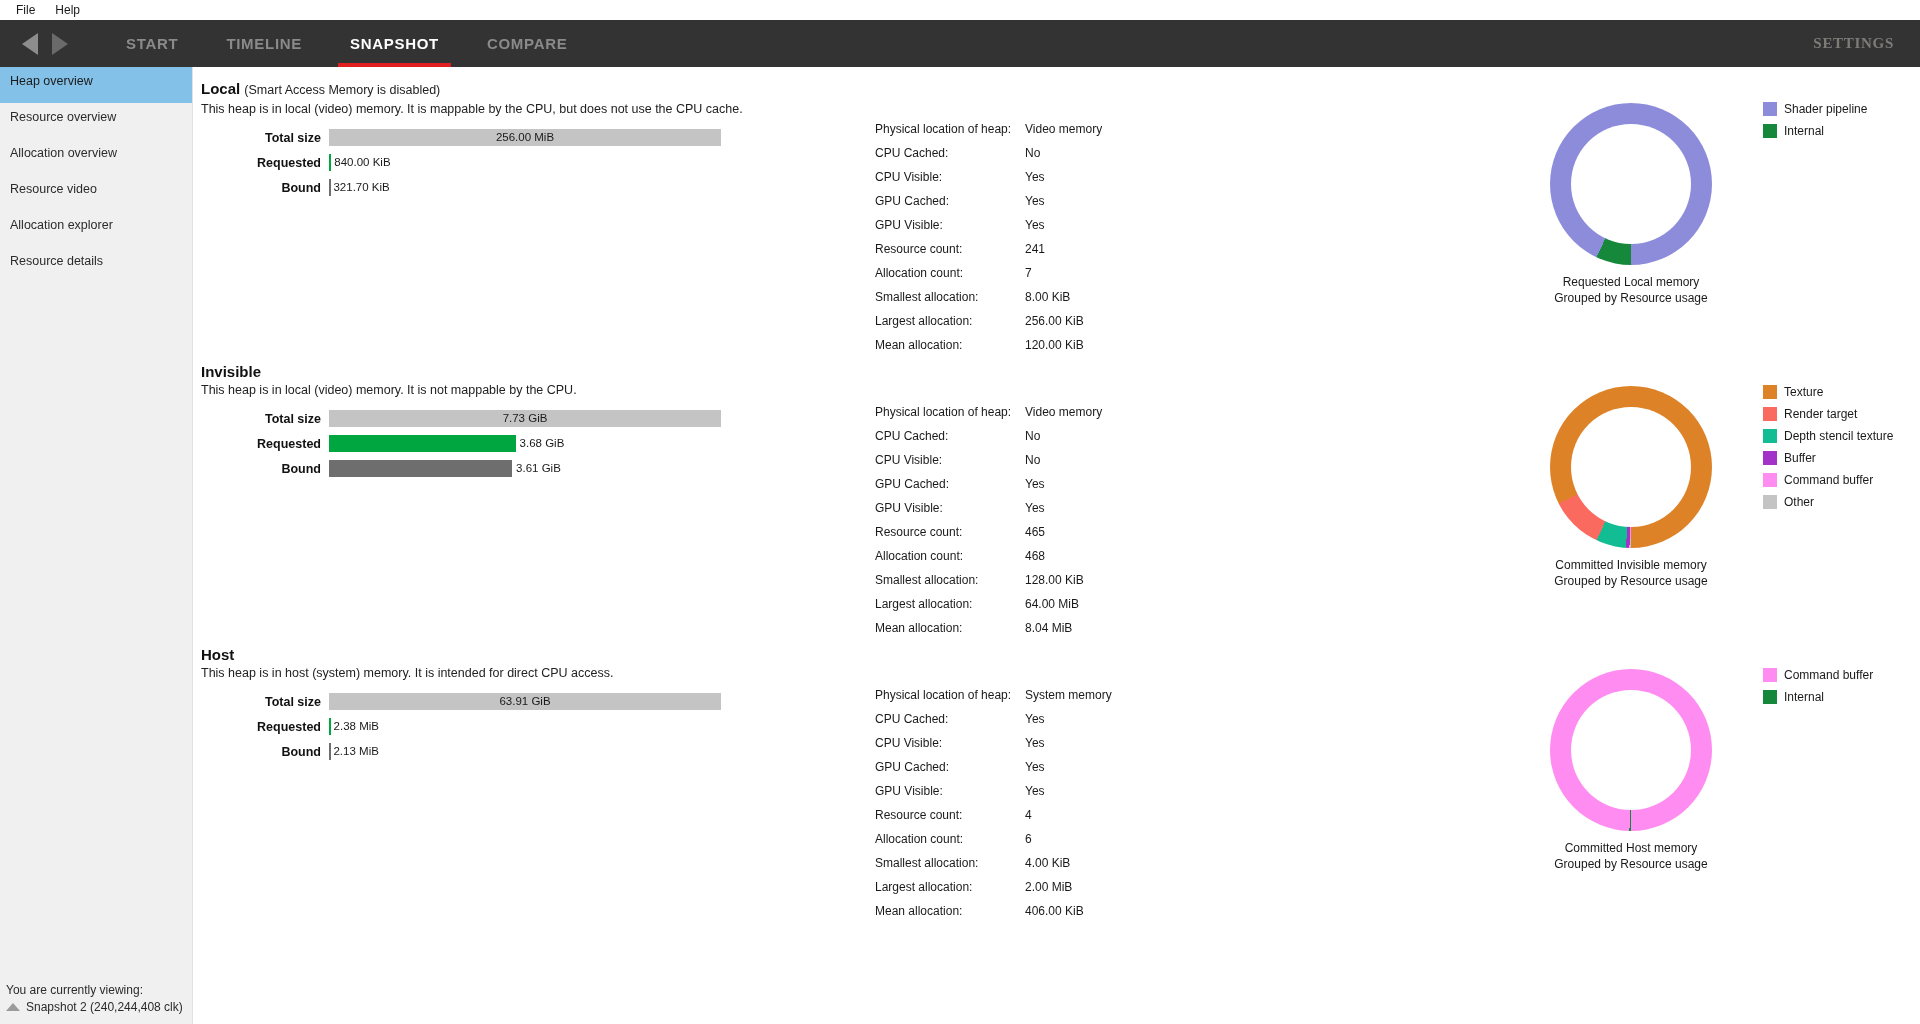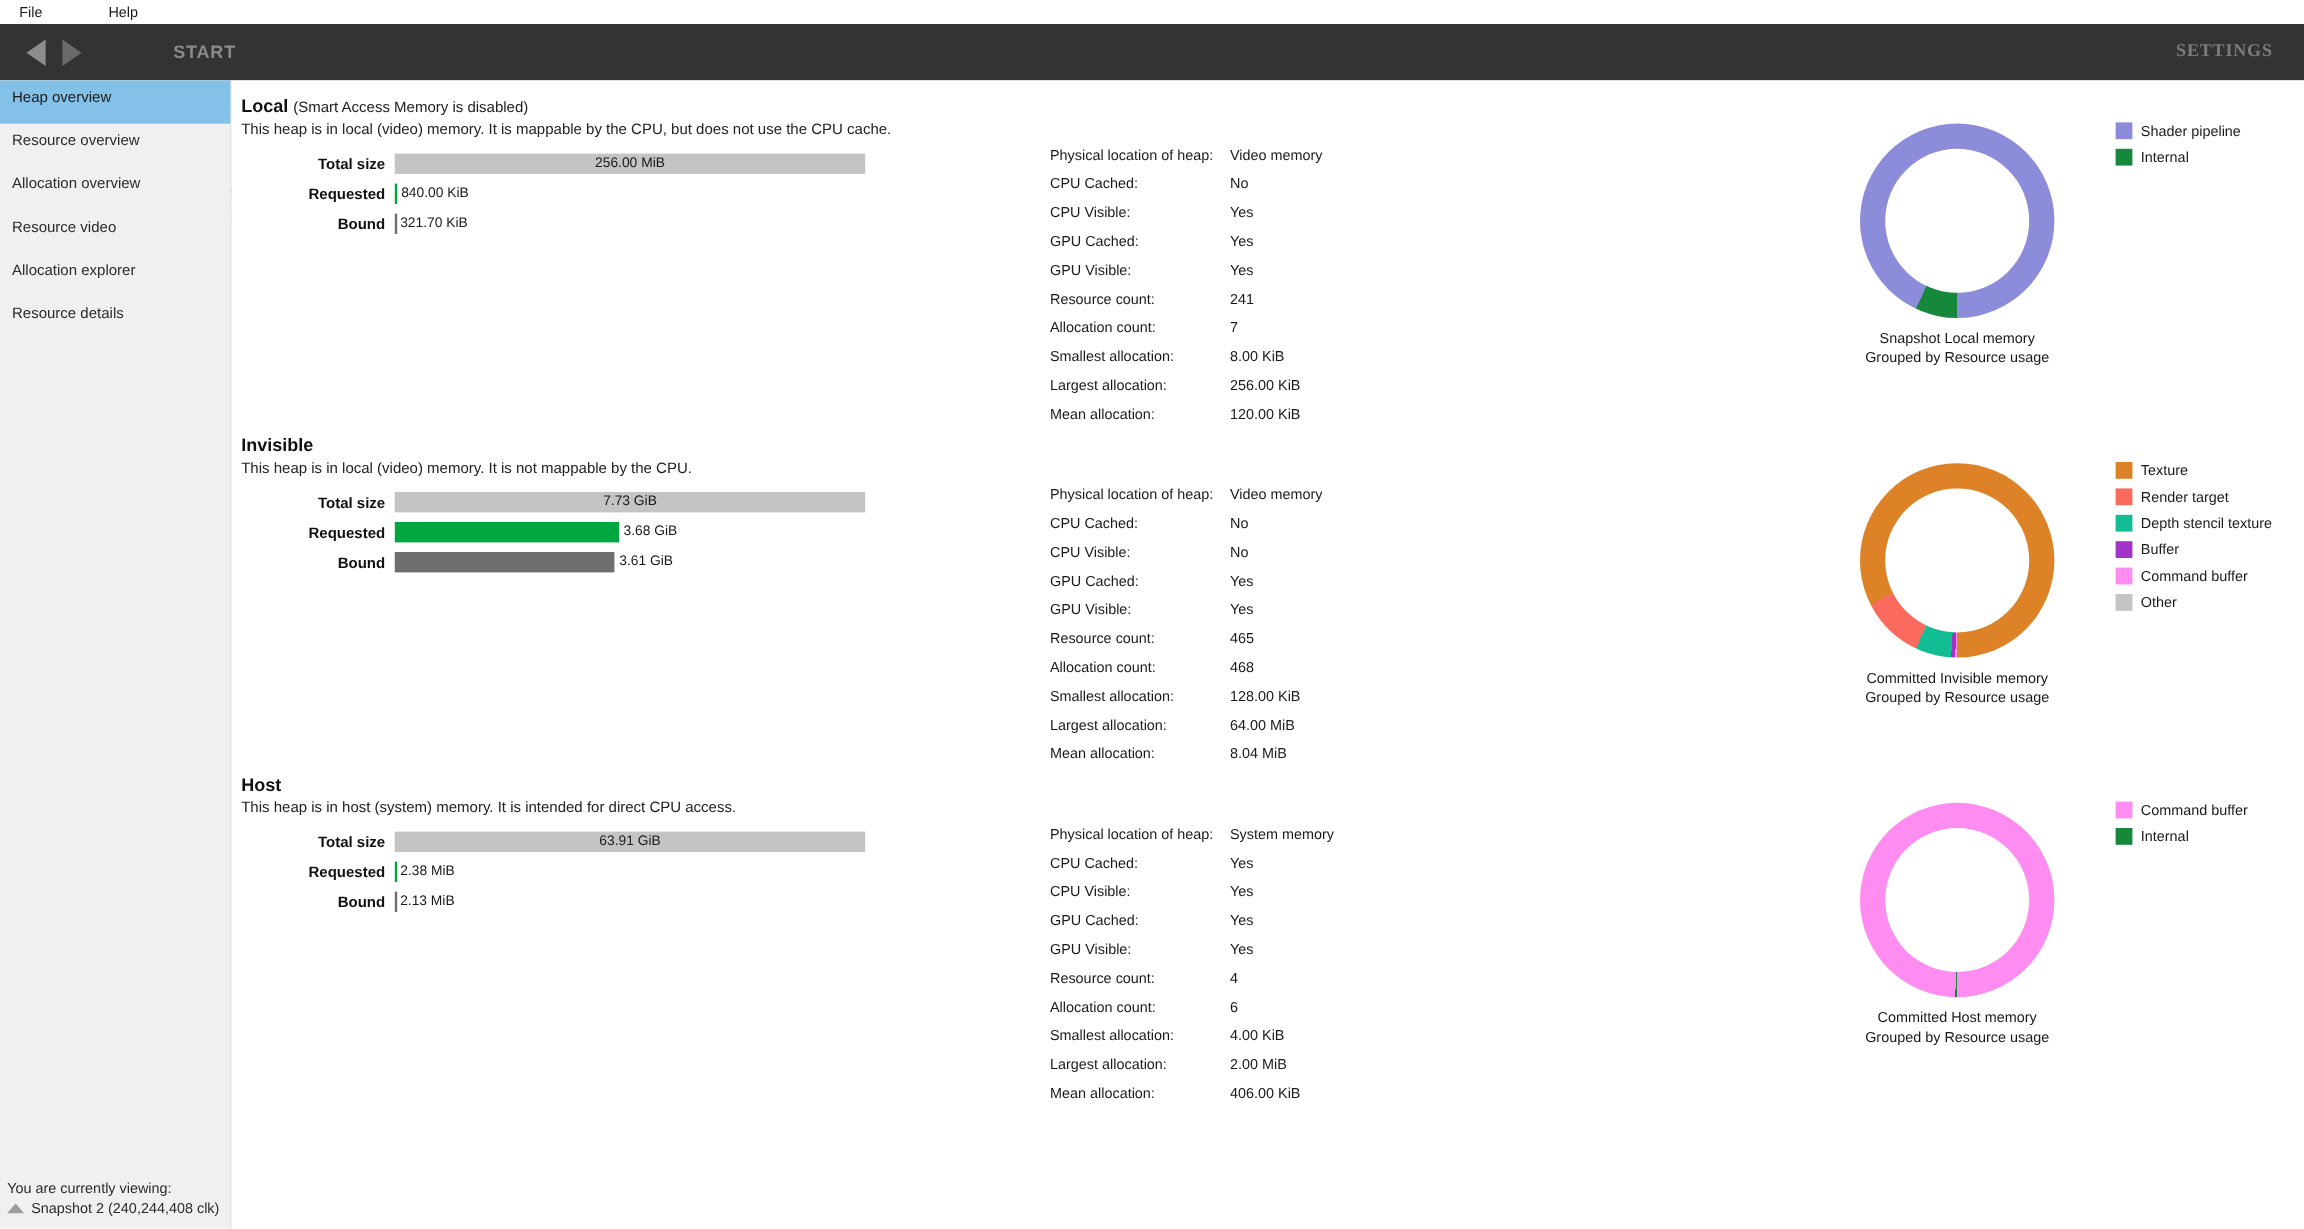--- a/index.html
+++ b/index.html
@@ -17,21 +17,20 @@
 
   
   .menubar {
     height: 20px;
     background: #ffffff;
     display: flex;
     align-items: center;
     padding-left: 6px;
     font-size: 12px;
     color: #1a1a1a;
-    gap: 35px;
   }
   .menubar .menu-item {
     padding: 2px 10px;
     cursor: default;
     line-height: 16px;
   }
 
   
   .navbar {
     height: 47px;
@@ -49,21 +48,21 @@
   }
   .arrow {
     width: 0; height: 0;
     border-top: 11px solid transparent;
     border-bottom: 11px solid transparent;
     cursor: pointer;
   }
   .arrow-left  { border-right: 16px solid #8d8d8d; }
   .arrow-right { border-left: 16px solid #6a6a6a; }
 
-  .nav-tabs { display: flex; align-items: center; height: 47px; flex-direction: column; }
+  .nav-tabs { display: flex; align-items: center; height: 47px; }
   .nav-tab {
     font-size: 15px;
     letter-spacing: 0.7px;
     font-weight: bold;
     color: #8a8a8a;
     padding: 0 24px;
     height: 47px;
     line-height: 47px;
     position: relative;
     cursor: pointer;
@@ -391,21 +390,21 @@
           </div>
         <div class="prop-row">
             <div class="prop-key">Mean allocation:</div>
             <div class="prop-val">120.00 KiB</div>
           </div>
       </div>
 
       <div class="donut-wrap" style="top:24px;">
         <div class="donut" style="background: conic-gradient(from 180deg, #16883b 0deg 25.2deg, #8c8cdb 25.2deg 360deg);"></div>
         <div class="donut-caption">
-          <div>Snapshot Local memory</div>
+          <div>Requested Local memory</div>
           <div>Grouped by Resource usage</div>
         </div>
       </div>
 
       <div class="legend" style="top:23px;">
         <div class="legend-item">
           <span class="legend-swatch" style="background:#8c8cdb;"></span>
           <span class="legend-label">Shader pipeline</span>
         </div>
         <div class="legend-item">

